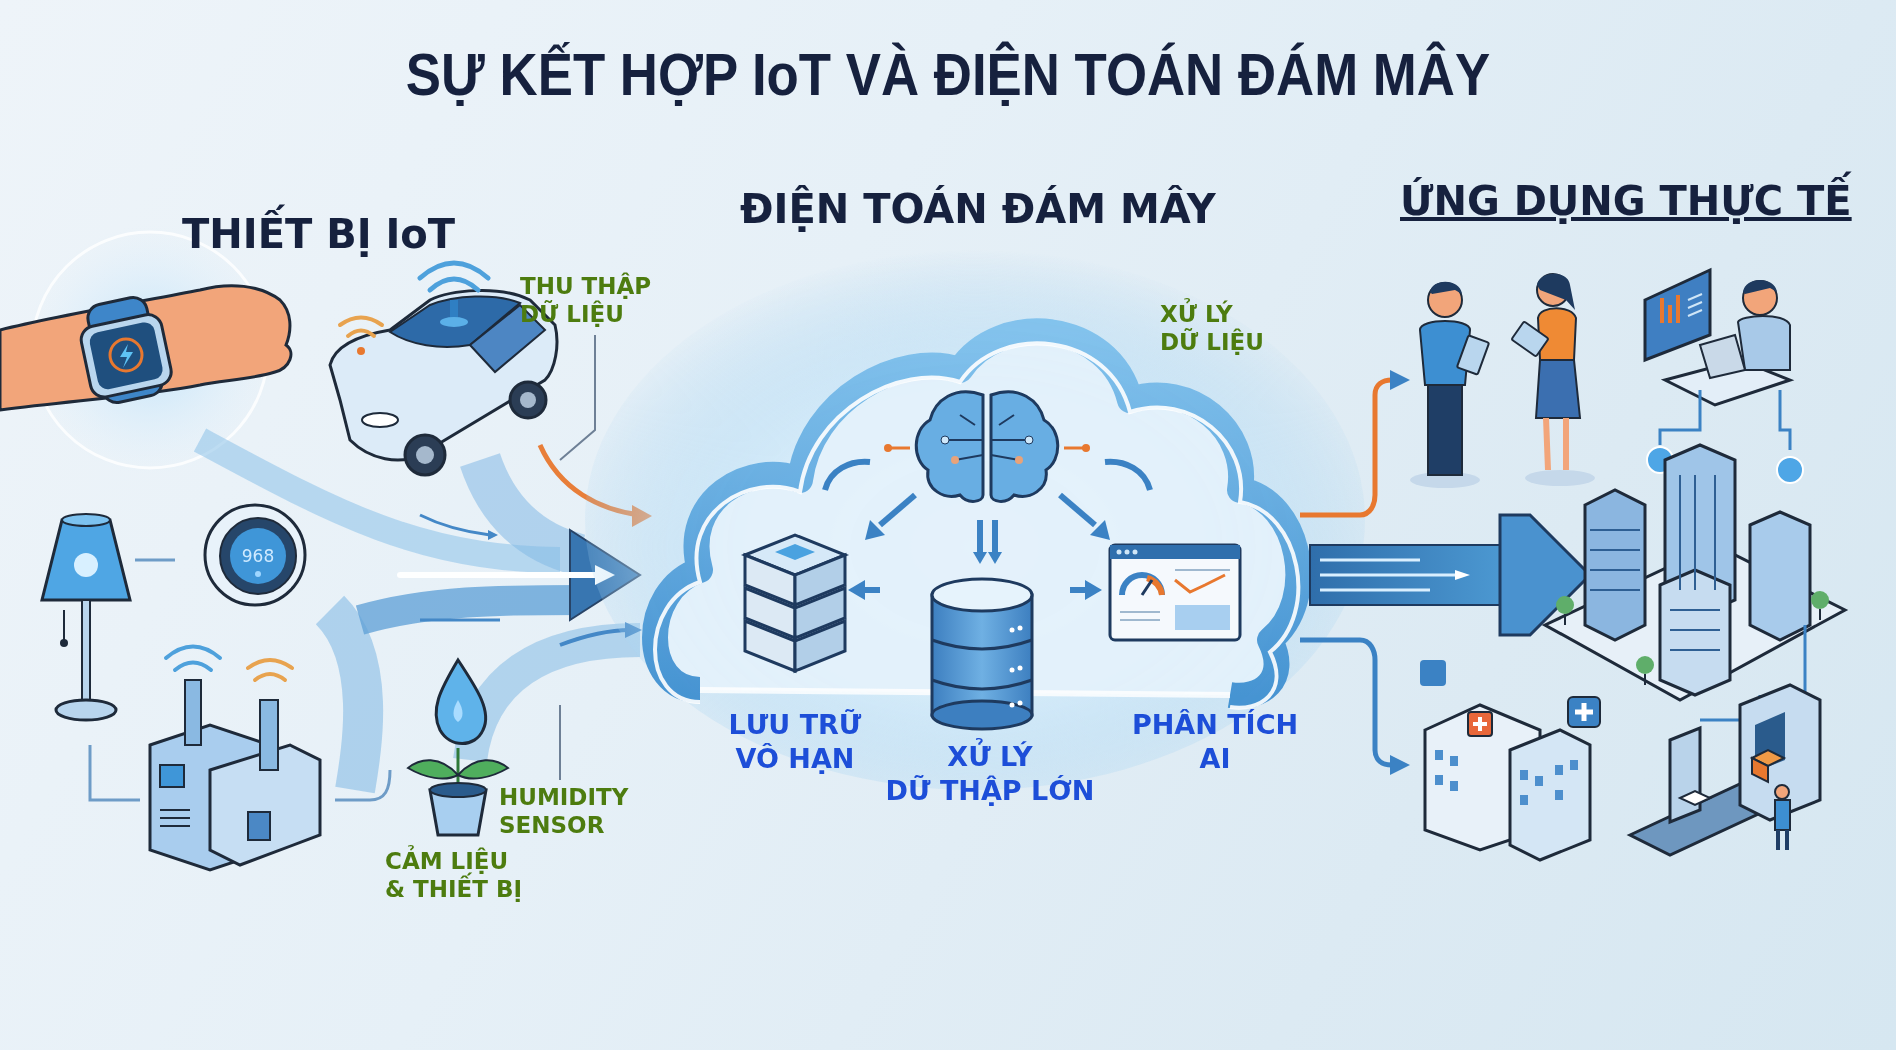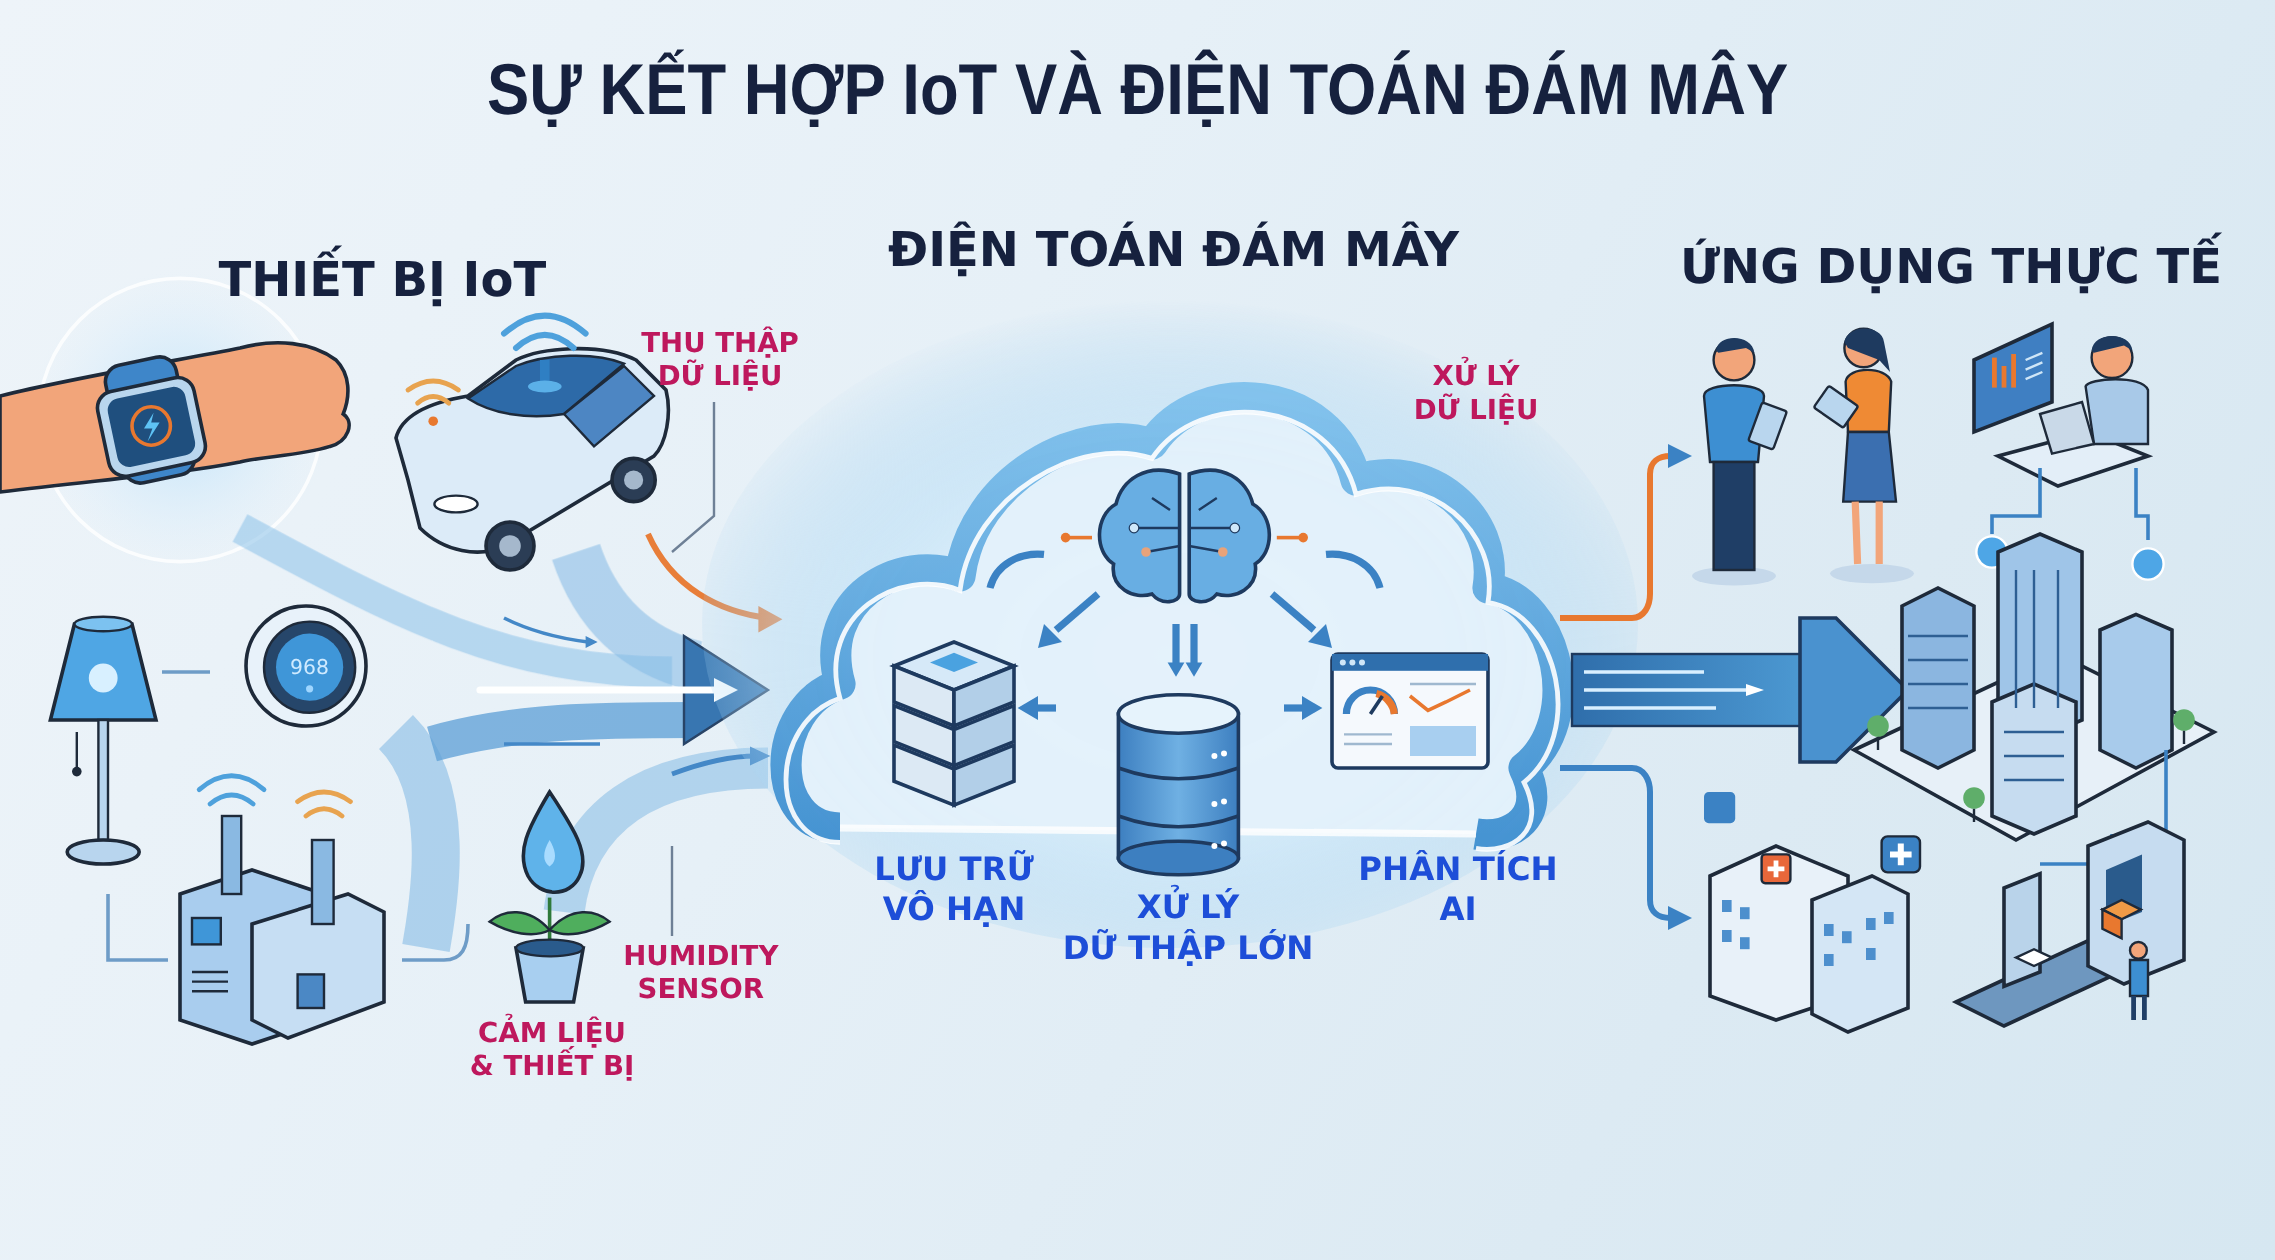--- a/index.html
+++ b/index.html
@@ -10,21 +10,21 @@
     color:#14213d;
   }
   .abs { position:absolute; }
   .title {
     left:0; width:1896px; top:40px; text-align:center;
     font-family:"Liberation Sans", sans-serif; font-weight:bold;
     font-size:60px; letter-spacing:0px; color:#16213e;
     transform: scaleX(0.88); transform-origin:center;
   }
   .sec { font-weight:bold; font-size:40px; color:#16213e; white-space:nowrap; }
-  .lbl { font-weight:bold; font-size:23px; color:#be185d; text-align:center; line-height:28px; white-space:nowrap; }
+  .lbl { font-weight:bold; font-size:23px; color:#4d7c0f; text-align:left; line-height:28px; white-space:nowrap; }
   .lbl2 { font-weight:bold; font-size:27px; color:#1d4ed8; text-align:center; line-height:34px; white-space:nowrap; }
   svg { position:absolute; left:0; top:0; }
 </style>
 </head>
 <body>
 
 <svg width="1896" height="1050" viewBox="0 0 1896 1050">
   <defs>
     <radialGradient id="cloudGlow" cx="50%" cy="55%" r="55%">
       <stop offset="0%" stop-color="#ffffff" stop-opacity="0.95"></stop>
@@ -356,21 +356,21 @@
       <path d="M1775,800 L1790,800 L1790,830 L1775,830 Z" fill="#3d8fd2" stroke="#1e2a3a" stroke-width="2"></path>
       <path d="M1778,830 L1778,850 M1787,830 L1787,850" stroke="#1f3e66" stroke-width="4"></path>
     </g>
   </g>
 </svg>
 
 <div class="abs title">SỰ KẾT HỢP IoT VÀ ĐIỆN TOÁN ĐÁM MÂY</div>
 
 <div class="abs sec" style="left:182px; top:186px;margin-top:25px;">THIẾT BỊ IoT</div>
 <div class="abs sec" style="left:740px; top:186px;">ĐIỆN TOÁN ĐÁM MÂY</div>
-<div class="abs sec" style="left:1400px; top:200px;">ỨNG DỤNG THỰC TẾ</div>
+<div class="abs sec" style="left:1400px; top:178px;text-decoration:underline;">ỨNG DỤNG THỰC TẾ</div>
 
 <div class="abs lbl" style="left:520px; top:272px; width:160px;">
   <div>THU THẬP</div>
   <div>DỮ LIỆU</div>
 </div>
 
 <div class="abs lbl" style="left:1160px; top:300px; width:140px;">
   <div>XỬ LÝ</div>
   <div>DỮ LIỆU</div>
 </div>

